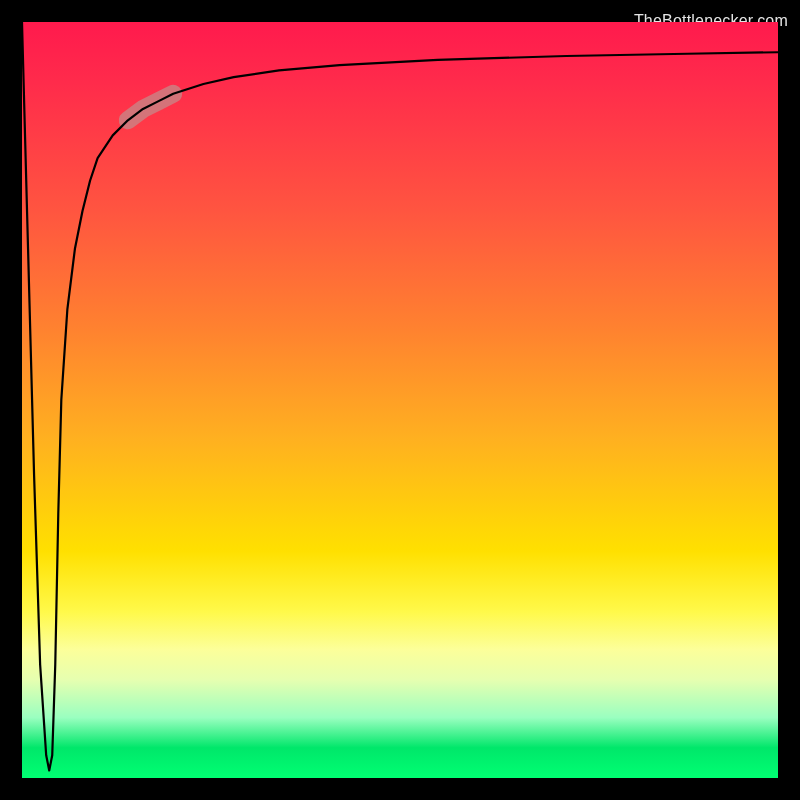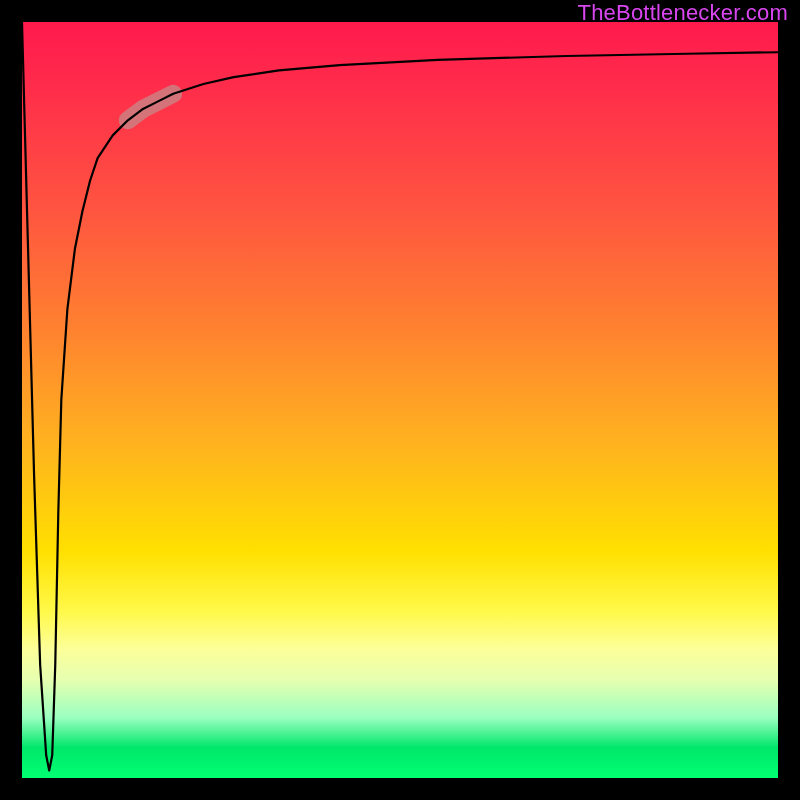--- a/index.html
+++ b/index.html
@@ -42,25 +42,25 @@
     left: 0;
     top: 0;
     width: 756px;
     height: 756px;
   }
   .watermark {
     position: absolute;
     top: 0px;
     right: 12px;
     font-family: Arial, Helvetica, sans-serif;
-    font-size: 22px;
-    color: #d946ef;
+    font-size: 16px;
+    color: #e5e5e5;
     letter-spacing: 0.2px;
     line-height: 1;
-    padding-top: 2px;
+    padding-top: 13px;
   }
 </style>
 </head>
 <body>
 
 <div class="chart-container">
   <div class="watermark">TheBottlenecker.com</div>
   <div class="plot-area">
     <svg class="curve-svg" viewBox="0 0 756 756" preserveAspectRatio="none">
       <g>

